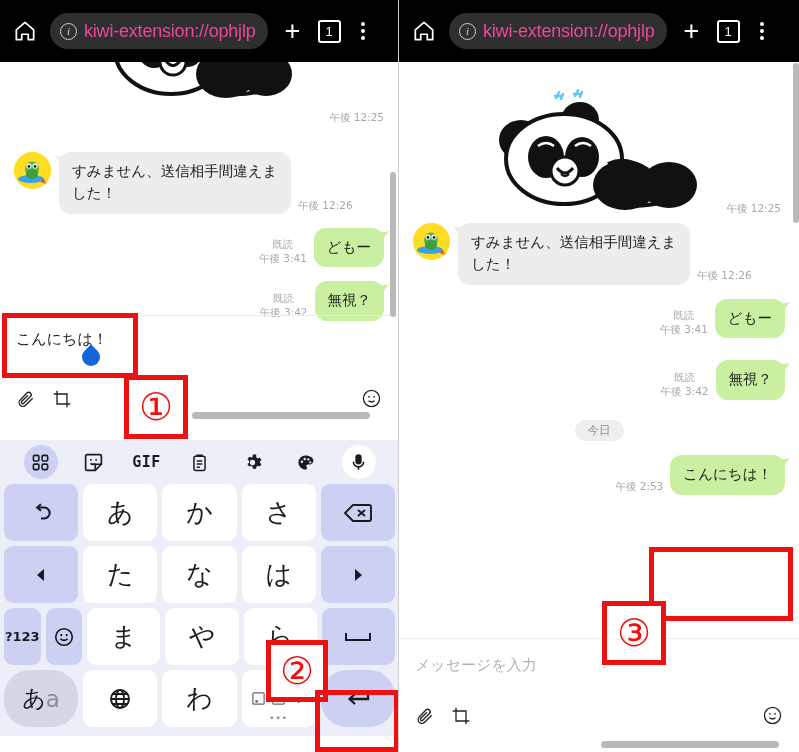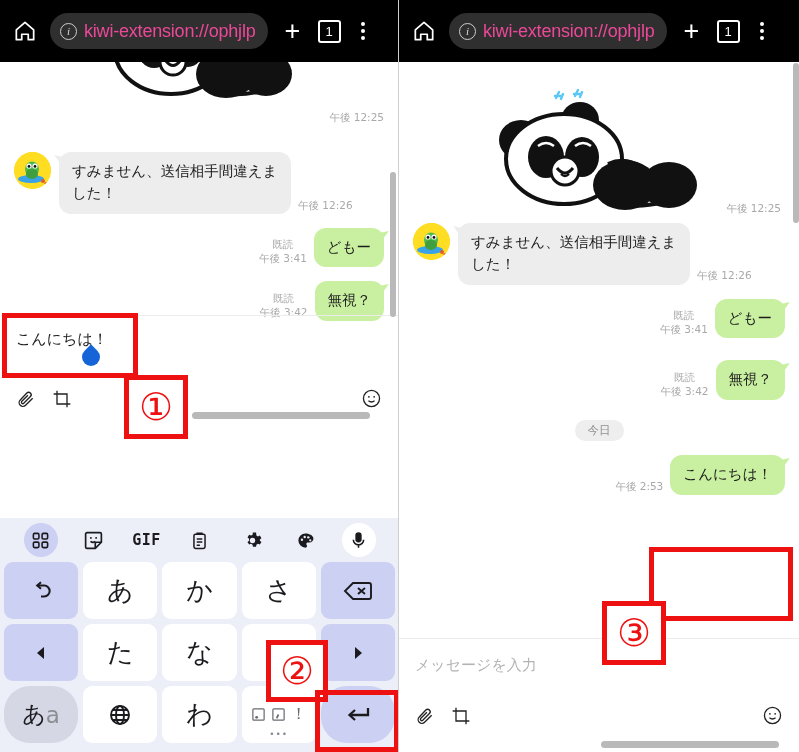--- a/index.html
+++ b/index.html
@@ -106,21 +106,21 @@
   .composer-tools .spacer { flex:1; }
 
   
   .sticker { display:block; }
 
   
   .hscroll { position:absolute; height:7px; background:#b9b9b9; border-radius:4px; }
   .vscroll { position:absolute; width:6px; background:#b9b9b9; border-radius:4px; right:2px;}
 
   
-  .keyboard { position:absolute; left:0; bottom:0; width:399px; background:#eceef8; }
+  .keyboard { position:absolute; left:0; bottom:16px; width:399px; background:#eceef8; }
   .kb-toolbar { height:44px; display:flex; align-items:center; padding:0 14px; }
   .kb-toolbar .tb { flex:1; display:flex; align-items:center; justify-content:center; position:relative; }
   .tb-chip { position:absolute; width:34px; height:34px; border-radius:50%; background:#ccd0f2; z-index:0;}
   .tb-chip.white { background:#fff; }
   .tb-ico { position:relative; z-index:1; display:flex; align-items:center; justify-content:center;}
   .gif-text { font-family:"DejaVu Sans Mono", monospace; font-weight:bold; font-size:15px; color:#1b1b1f; letter-spacing:.5px;}
 
   .kb-rows { padding: 0 4px 4px 4px; }
   .kb-row { display:flex; gap:5px; margin-bottom:5px; height:57px; }
   .key {
@@ -361,20 +361,39 @@
           <div class="key">た</div>
           <div class="key">な</div>
           <div class="key">は</div>
           <div class="key fn">
             <svg width="16" height="16" viewBox="0 0 16 16" fill="#1b1b1f">
                 <path d="M5 2l7 6-7 6z"></path>
               </svg>
           </div>
         </div>
 
+        <div class="kb-row">
+          <div class="key fn half sml">?123</div>
+          <div class="key fn half">
+            <svg width="22" height="22" viewBox="0 0 24 24" fill="none" stroke="#1b1b1f" stroke-width="1.8">
+              <circle cx="12" cy="12" r="9"></circle>
+                <circle cx="9" cy="10" r="1.2" fill="#1b1b1f" stroke="none"></circle>
+              <circle cx="15" cy="10" r="1.2" fill="#1b1b1f" stroke="none"></circle>
+                <path d="M8 14q4 3.4 8 0"></path>
+            </svg>
+          </div>
+          <div class="key">ま</div>
+          <div class="key">や</div>
+          <div class="key">ら</div>
+          <div class="key fn">
+            <svg width="30" height="14" viewBox="0 0 30 14" fill="none" stroke="#1b1b1f" stroke-width="2">
+              <path d="M3 3v7h24V3"></path>
+            </svg>
+          </div>
+        </div>
 
         <div class="kb-row">
           <div class="key fn2" style="border-radius:26px;">
             <span style="font-size:23px;color:#1b1b1f;">あ</span>
               <span style="font-size:23px;color:#8d8d95;">a</span>
           </div>
           <div class="key">
             <svg width="24" height="24" viewBox="0 0 24 24" fill="none" stroke="#1b1b1f" stroke-width="1.9">
               <circle cx="12" cy="12" r="9"></circle>
                 <ellipse cx="12" cy="12" rx="4" ry="9"></ellipse>

